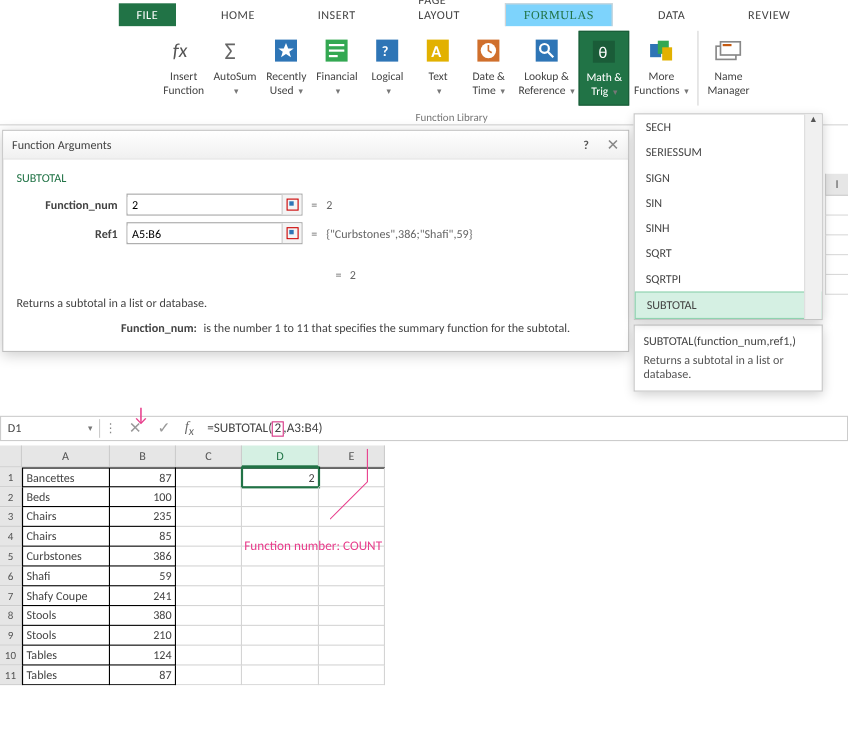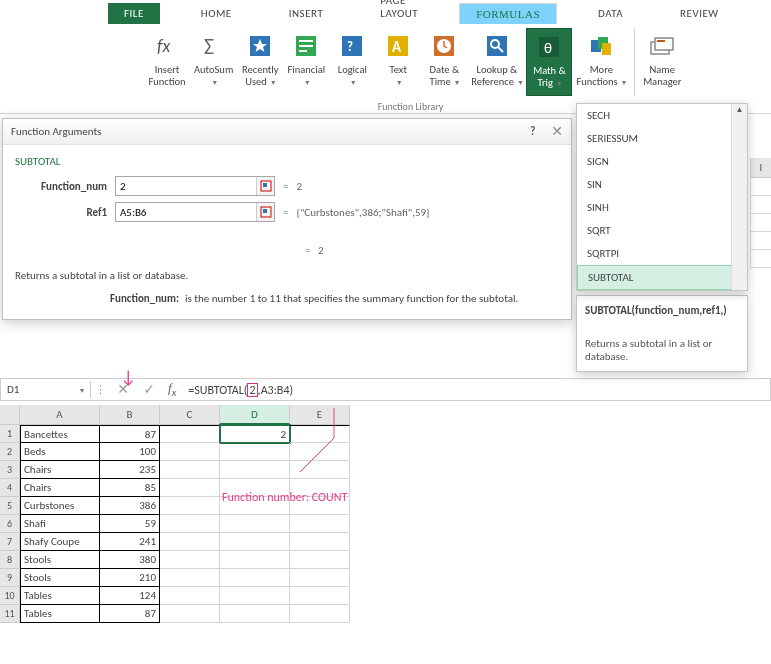--- a/index.html
+++ b/index.html
@@ -42,21 +42,21 @@
 
 
 .mathdrop { position:absolute; left:576px; top:103px; width:172px; background:#fff; border:1px solid #c5c5c5; box-shadow:0 3px 10px rgba(0,0,0,.2); font-size:11px; z-index:5; }
 .mathdrop .scroll { position:absolute; right:0; top:0; bottom:0; width:16px; background:#f0f0f0; border-left:1px solid #ddd; }
 .mathdrop .scroll .up { height:16px; text-align:center; font-size:8px; color:#555; cursor:pointer; }
 .mathdrop .item { padding:5px 10px; cursor:pointer; }
 .mathdrop .item.sel { background:#d5f0e3; border:1px solid #8fd3b0; }
 
 
 .tooltip { position:absolute; left:576px; top:295px; width:172px; background:#fff; border:1px solid #c5c5c5; box-shadow:0 3px 10px rgba(0,0,0,.2); padding:8px; font-size:11px; }
-.tooltip .tt-title { font-weight:bold; margin-bottom:20px; color:#444; }
+.tooltip .tt-title { font-weight:normal; margin-bottom:4px; color:#444; }
 .tooltip .tt-body { color:#555; }
 
 
 .fbar { display:flex; align-items:center; border:1px solid #ccc; margin-top:264px; height:23px; }
 .fbar .namebox { width:90px; border-right:1px solid #ccc; padding:2px 6px; font-size:11px; display:flex; align-items:center;gap:24px; }
 .fbar .namebox .nd { margin-left:auto; font-size:8px; color:#777; }
 .fbar .dots { color:#888; padding:0 4px; cursor:pointer; }
 .fbar .fbtn { width:26px; text-align:center; color:#999; font-size:14px; cursor:pointer; }
 .fbar .fx { font-style:italic; font-family:"Cambria Math",serif; font-size:13px; color:#666; padding:0 6px; cursor:pointer; }
 .fbar .formula { flex:1; padding:2px 6px; font-size:12px; font-family:Calibri,sans-serif; white-space:pre; }

